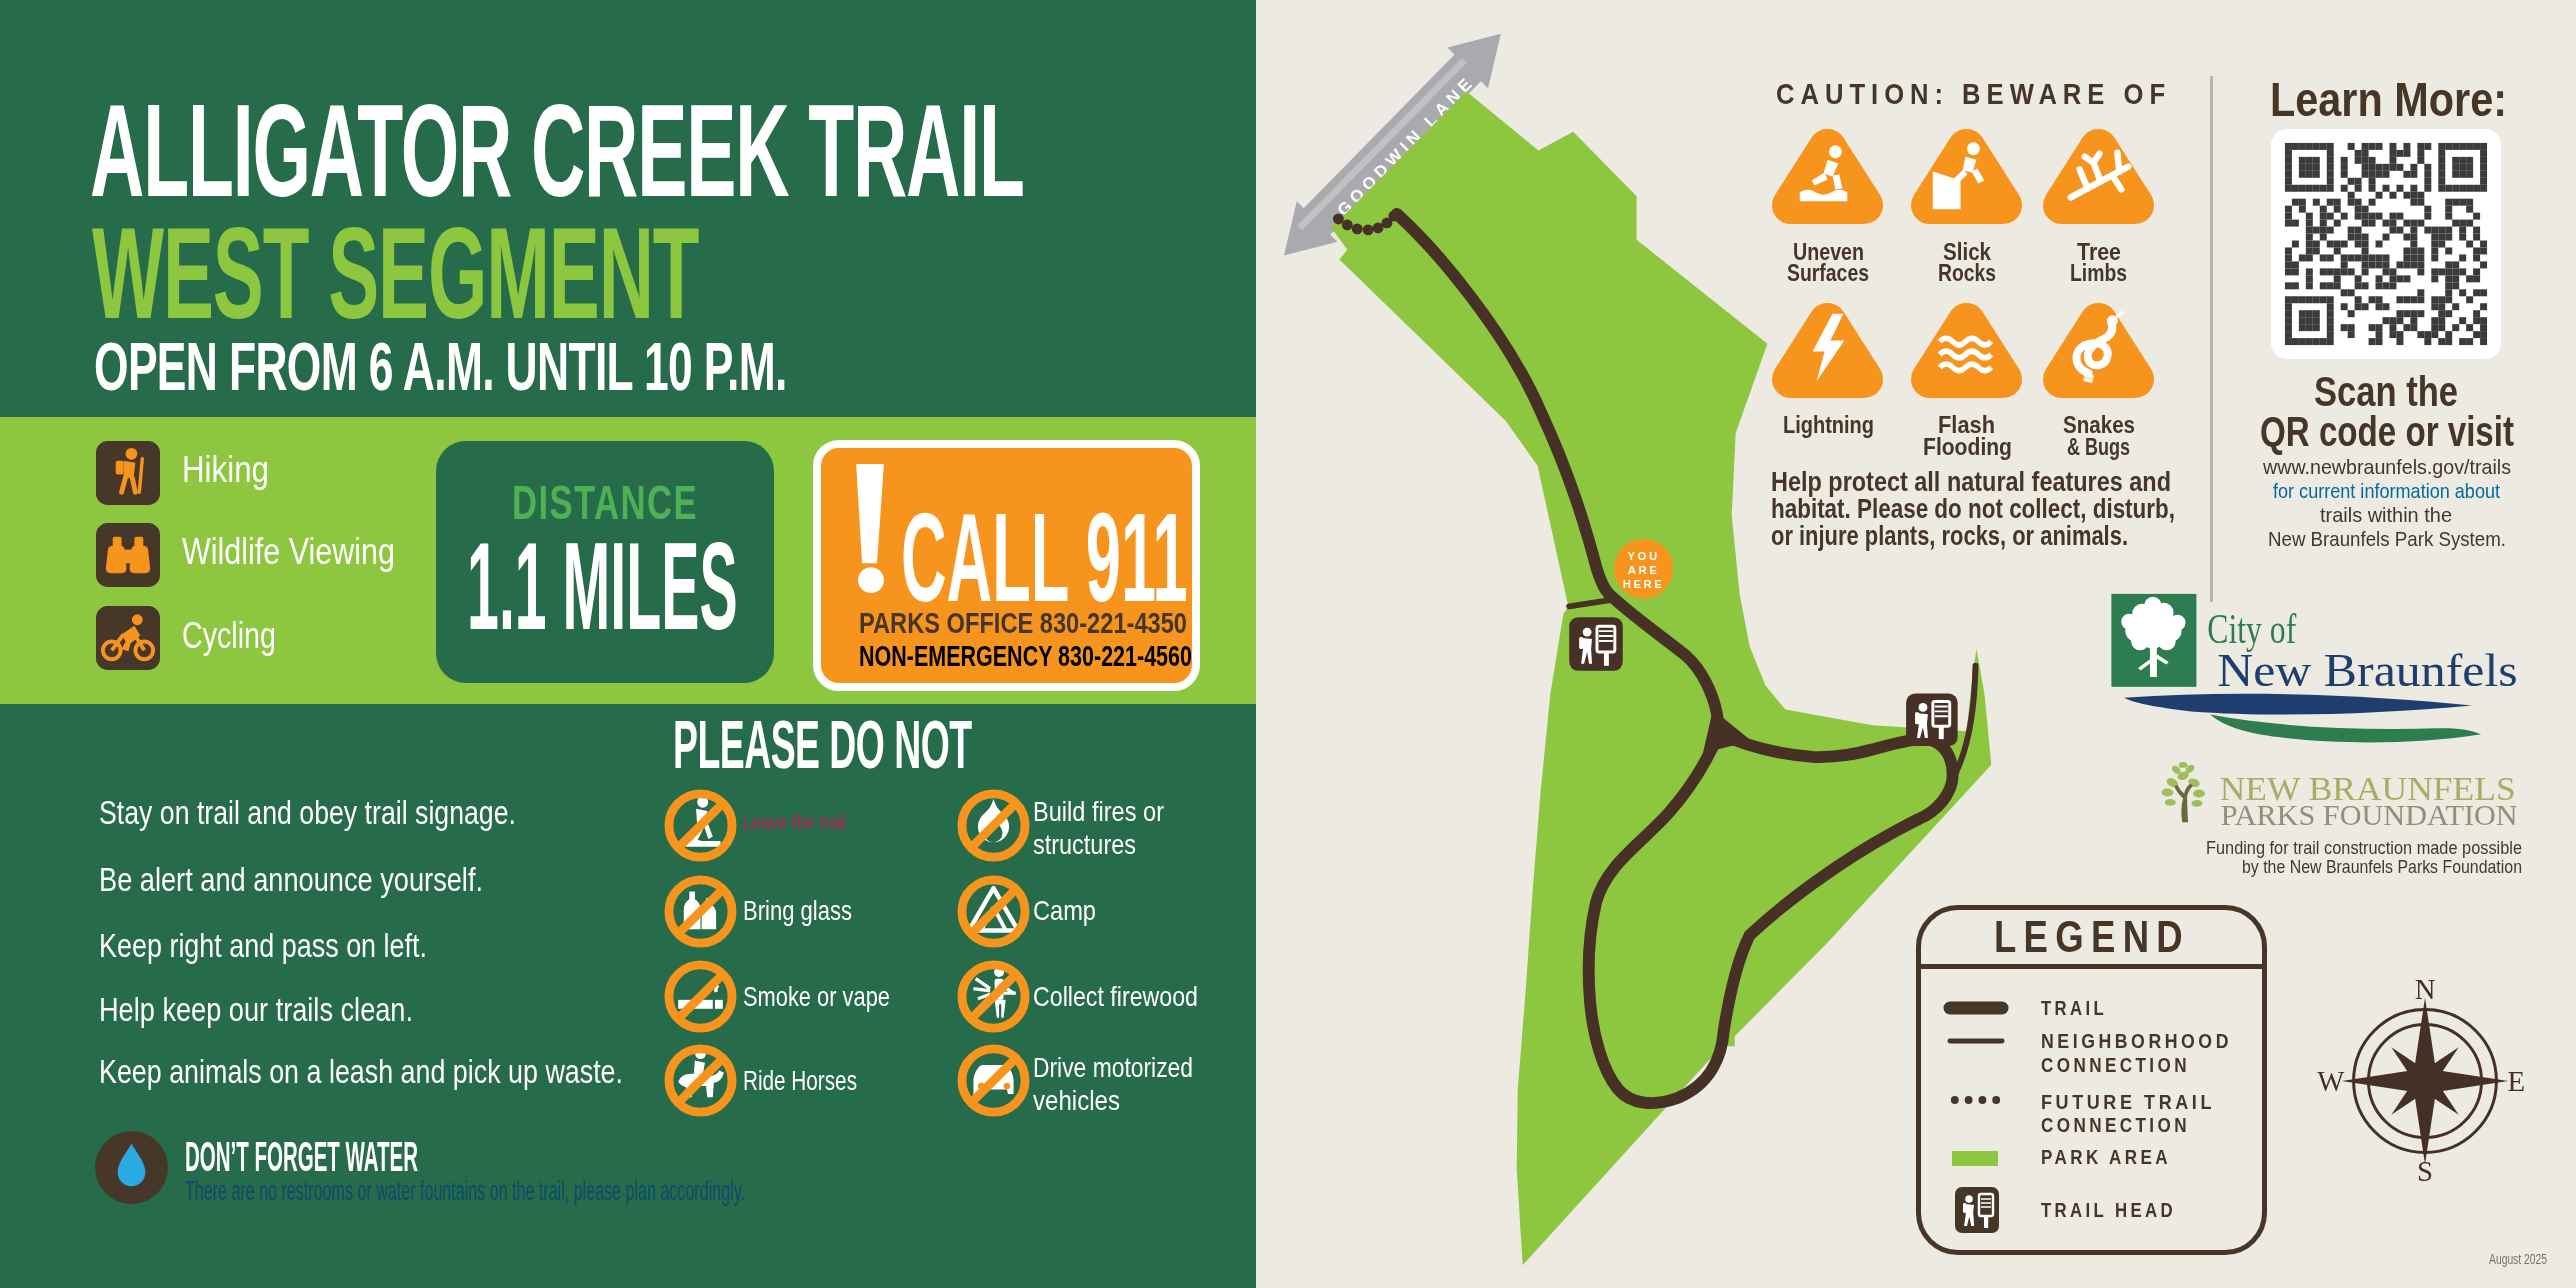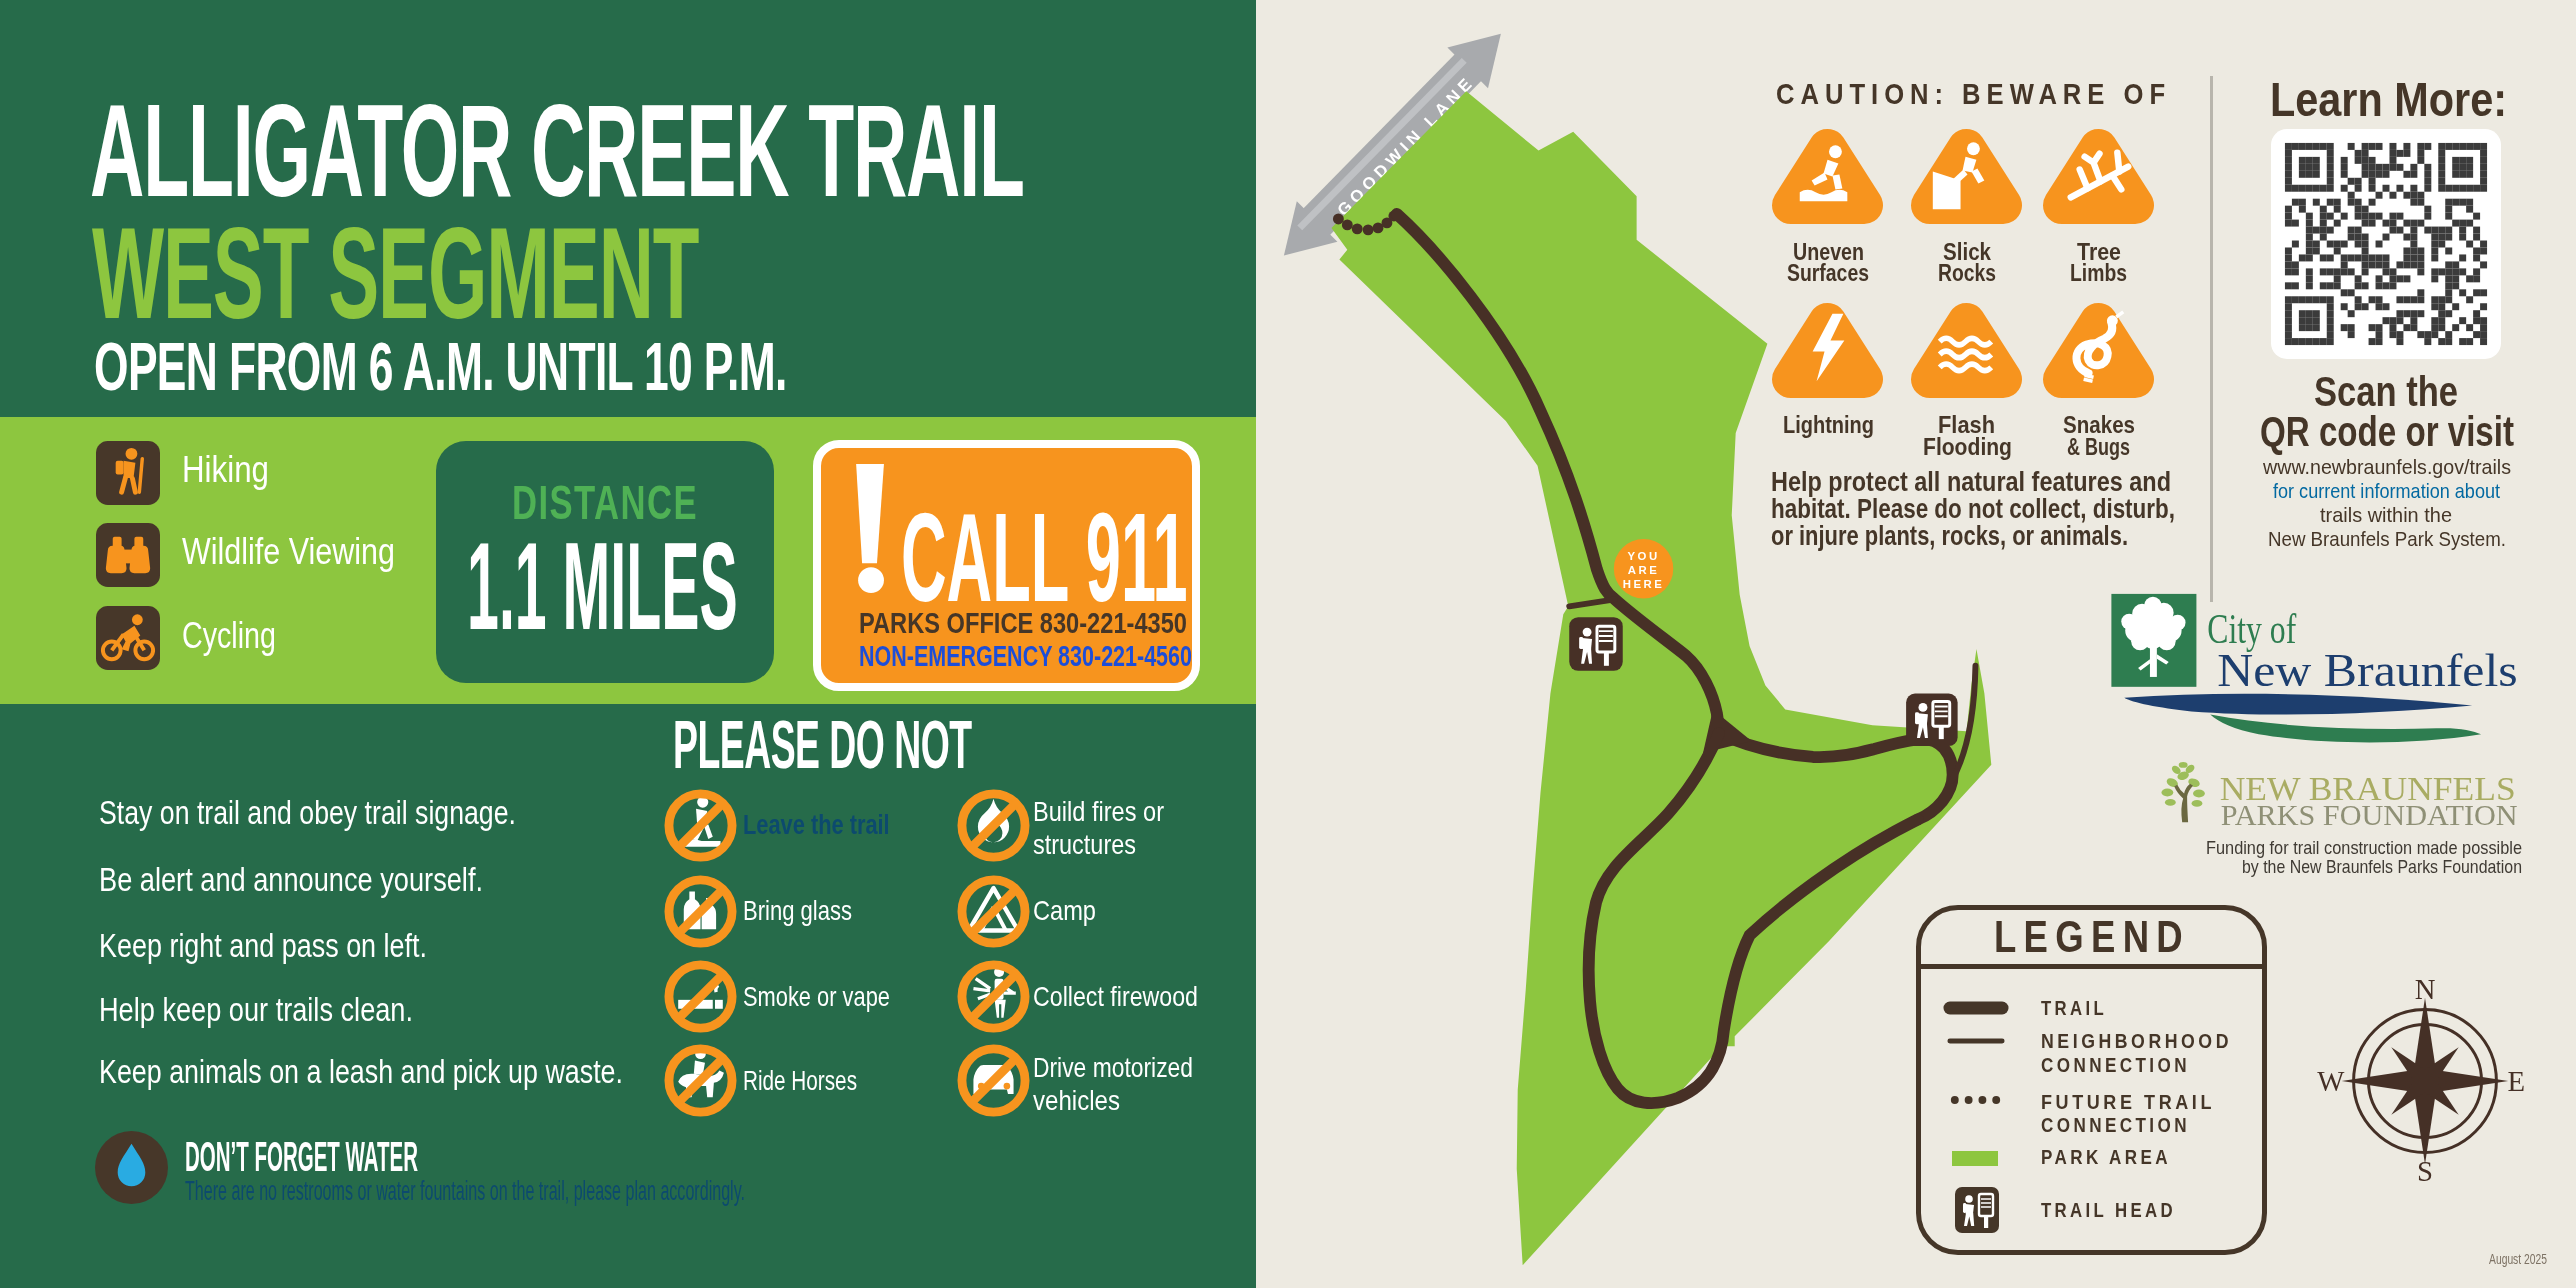--- a/index.html
+++ b/index.html
@@ -69,21 +69,21 @@
 <svg class="ab" style="left:852px;top:456px" width="45" height="144" viewBox="0 0 45 145">
 <path d="M4 8 H32 L25 108 H10 Z" fill="#fff"></path>
 <circle cx="19" cy="125" r="13" fill="#fff"></circle>
 </svg>
 
 
 <div class="ab" style="left:901px;top:494px;font-size:127px;font-weight:bold;color:#fff;line-height:1;white-space:nowrap"><span class="sp" id="t6" style="display:inline-block;transform-origin:0 50%;transform:scaleX(0.4974);">CALL 911</span></div>
 
 <div class="ab" style="left:859px;top:609px;font-size:29px;font-weight:bold;color:#453628;line-height:1;white-space:nowrap"><span class="sp" id="t11" style="display:inline-block;transform-origin:0 50%;transform:scaleX(0.8151);">PARKS OFFICE 830-221-4350</span></div>
 
-<div class="ab" style="left:859px;top:642px;font-size:29px;font-weight:bold;color:#1d4ed8;line-height:1;white-space:nowrap"><span class="sp" id="t12" style="display:inline-block;transform-origin:0 50%;transform:scaleX(0.7414);">NON-EMERGENCY 830-221-4560</span></div>
+<div class="ab" style="left:859px;top:642px;font-size:29px;font-weight:bold;color:#000000;line-height:1;white-space:nowrap"><span class="sp" id="t12" style="display:inline-block;transform-origin:0 50%;transform:scaleX(0.7414);">NON-EMERGENCY 830-221-4560</span></div>
 
 
 <div class="ab" style="left:99px;top:796px;font-size:33px;font-weight:normal;color:#fff;line-height:1;white-space:nowrap"><span class="sp" id="e1" style="display:inline-block;transform-origin:0 50%;transform:scaleX(0.8089);">Stay on trail and obey trail signage.</span></div>
 
 <div class="ab" style="left:99px;top:863px;font-size:33px;font-weight:normal;color:#fff;line-height:1;white-space:nowrap"><span class="sp" id="e2" style="display:inline-block;transform-origin:0 50%;transform:scaleX(0.8241);">Be alert and announce yourself.</span></div>
 
 <div class="ab" style="left:99px;top:929px;font-size:33px;font-weight:normal;color:#fff;line-height:1;white-space:nowrap"><span class="sp" id="e3" style="display:inline-block;transform-origin:0 50%;transform:scaleX(0.8164);">Keep right and pass on left.</span></div>
 
 <div class="ab" style="left:99px;top:993px;font-size:33px;font-weight:normal;color:#fff;line-height:1;white-space:nowrap"><span class="sp" id="e4" style="display:inline-block;transform-origin:0 50%;transform:scaleX(0.8230);">Help keep our trails clean.</span></div>
 
@@ -98,21 +98,21 @@
           <path d="M33 22 L43 24 L41 37 L34 36 Z"></path>
           <path d="M35 36 L30 49 L34 51 L40 39 Z"></path>
           <path d="M40 37 L44 49 L48 47 L44 36 Z"></path>
           <path d="M19 51 Q28 47 38 51 L55 51 L55 56 L19 56 Z"></path>
         </g>
       </g>
 <circle cx="37" cy="37" r="32" fill="none" stroke="#F7941E" stroke-width="9"></circle>
 <line x1="15.5" y1="58.5" x2="58.5" y2="15.5" stroke="#F7941E" stroke-width="9"></line>
 </svg>
 
-<div class="ab" style="left:743px;top:811px;font-size:28px;font-weight:bold;color:#0c4a6e;line-height:1;white-space:nowrap"><span class="sp" id="L1" style="display:inline-block;transform-origin:0 50%;transform:scaleX(0.7789);">Leave the trail</span></div>
+<div class="ab" style="left:743px;top:811px;font-size:21px;font-weight:normal;color:#be185d;line-height:1;white-space:nowrap"><span class="sp" id="L1" style="display:inline-block;transform-origin:0 50%;transform:scaleX(0.7789);">Leave the trail</span></div>
 
 <svg class="ab" style="left:664px;top:875px" width="73" height="73" viewBox="0 0 74 74">
 <g transform="translate(37,37) scale(1.13) translate(-37,-37)">
         <g fill="#fff">
           <path d="M27 19 h5 v7 q5 3 5 9 v18 h-15 v-18 q0-6 5-9 Z"></path>
           <path d="M42 25 h5 v6 q4 3 4 8 v14 h-13 v-14 q0-5 4-8 Z"></path>
         </g>
       </g>
 <circle cx="37" cy="37" r="32" fill="none" stroke="#F7941E" stroke-width="9"></circle>
 <line x1="15.5" y1="58.5" x2="58.5" y2="15.5" stroke="#F7941E" stroke-width="9"></line>

